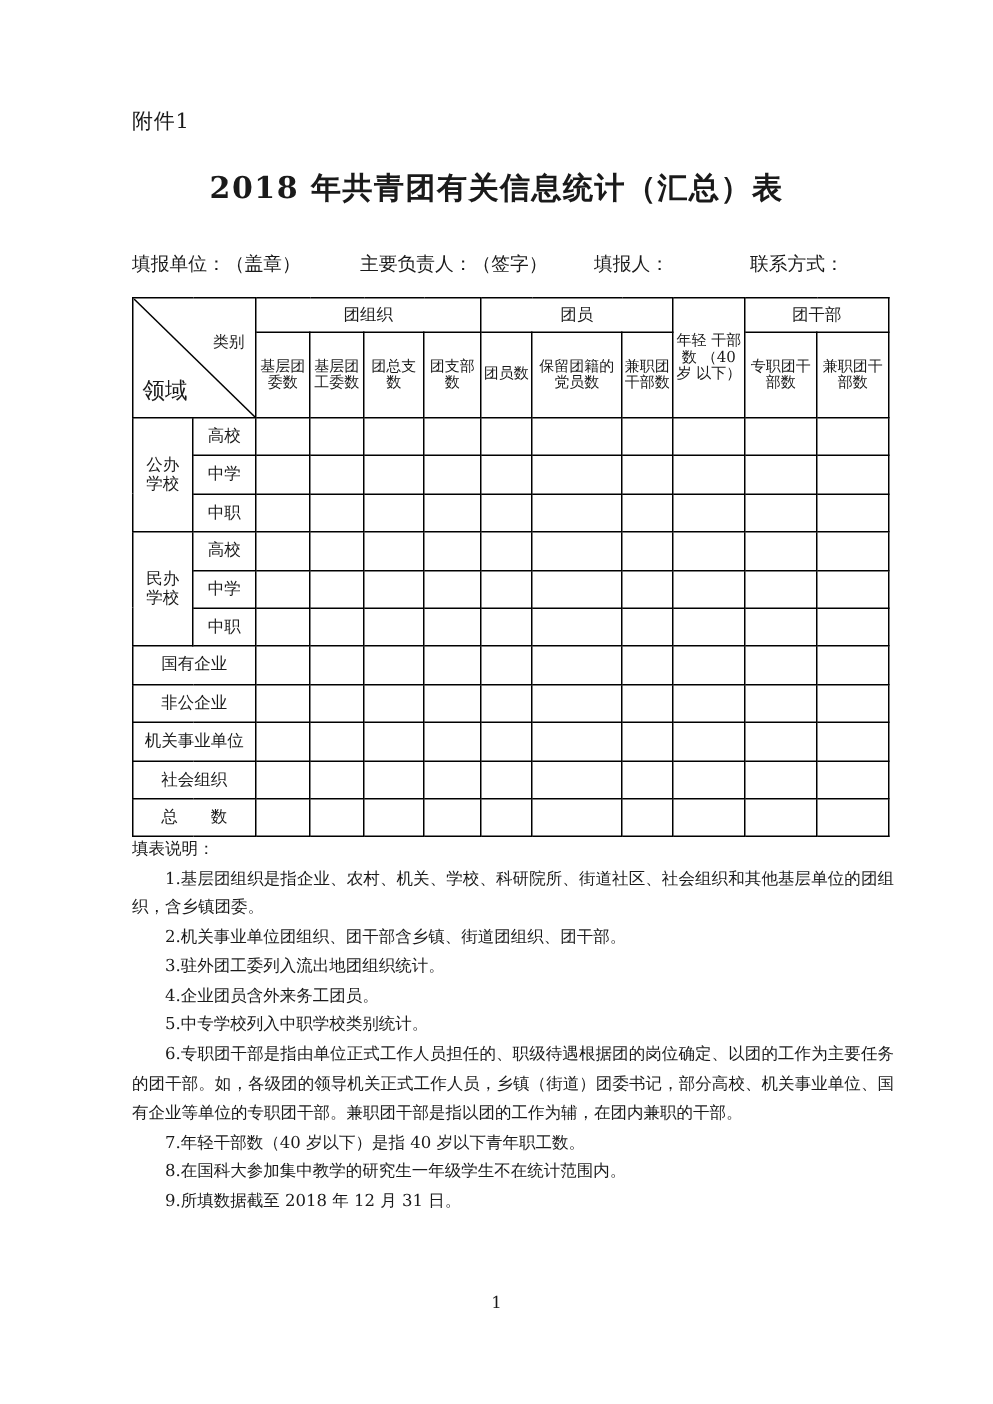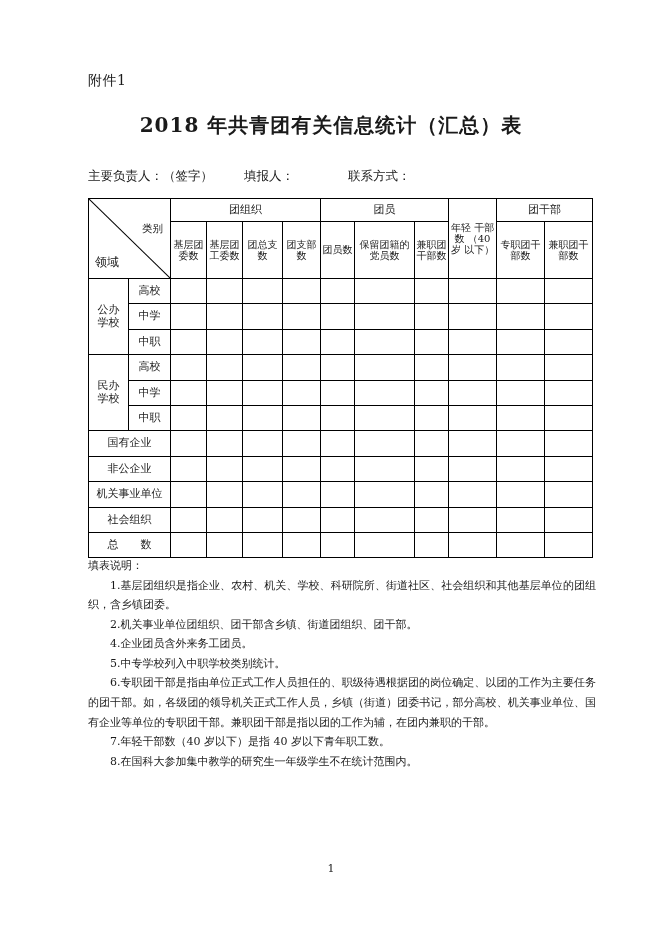--- a/index.html
+++ b/index.html
@@ -78,21 +78,21 @@
     width: 100%; height: 100%;
   }
   .corner-cell .lbl-cat {
     position: absolute;
     right: 7px; top: 24px;
     font-size: 10.5px;
   }
   .corner-cell .lbl-field {
     position: absolute;
     left: 6px; bottom: 9px;
-    font-size: 12px;
+    font-size: 15px;
   }
   .grp-head { height: 22px; font-size: 11px; margin-left: 32px; }
   .sub-head { height: 56px; font-size: 10px; padding: 2px 1px; }
   .tall-head { font-size: 10px; line-height: 1.22; }
   .body-row td { height: 24.4px; }
   .row-label { font-size: 11px; }
   .group-label {
     font-size: 11px;
     line-height: 1.55;
   }
@@ -124,20 +124,21 @@
 </head>
 <body>
 
 <div class="page">
 
   <div class="attachment-label">附件1</div>
 
   <div class="doc-title">2018 年共青团有关信息统计（汇总）表</div>
 
   <div class="meta-line">
+    <span class="m1">填报单位：（盖章）</span>
     <span class="m2">主要负责人：（签字）</span>
     <span class="m3">填报人：</span>
     <span class="m4">联系方式：</span>
   </div>
 
   <table class="stat-table">
     <colgroup>
       <col style="width:40px">
         <col style="width:42px">
       <col style="width:36px">
@@ -335,22 +336,24 @@
         <td class="blank"></td>
           <td class="blank"></td>
       </tr>
     </tbody>
   </table>
 
   <div class="notes">
     <p class="head">填表说明：</p>
     <p class="ind">1.基层团组织是指企业、农村、机关、学校、科研院所、街道社区、社会组织和其他基层单位的团组织，含乡镇团委。</p>
     <p class="ind">2.机关事业单位团组织、团干部含乡镇、街道团组织、团干部。</p>
+    <p class="ind">3.驻外团工委列入流出地团组织统计。</p>
     <p class="ind">4.企业团员含外来务工团员。</p>
     <p class="ind">5.中专学校列入中职学校类别统计。</p>
     <p class="ind">6.专职团干部是指由单位正式工作人员担任的、职级待遇根据团的岗位确定、以团的工作为主要任务的团干部。如，各级团的领导机关正式工作人员，乡镇（街道）团委书记，部分高校、机关事业单位、国有企业等单位的专职团干部。兼职团干部是指以团的工作为辅，在团内兼职的干部。</p>
     <p class="ind">7.年轻干部数（40 岁以下）是指 40 岁以下青年职工数。</p>
     <p class="ind">8.在国科大参加集中教学的研究生一年级学生不在统计范围内。</p>
+    <p class="ind">9.所填数据截至 2018 年 12 月 31 日。</p>
   </div>
 
   <div class="page-num">1</div>
 
 </div>
 
 </body></html>

